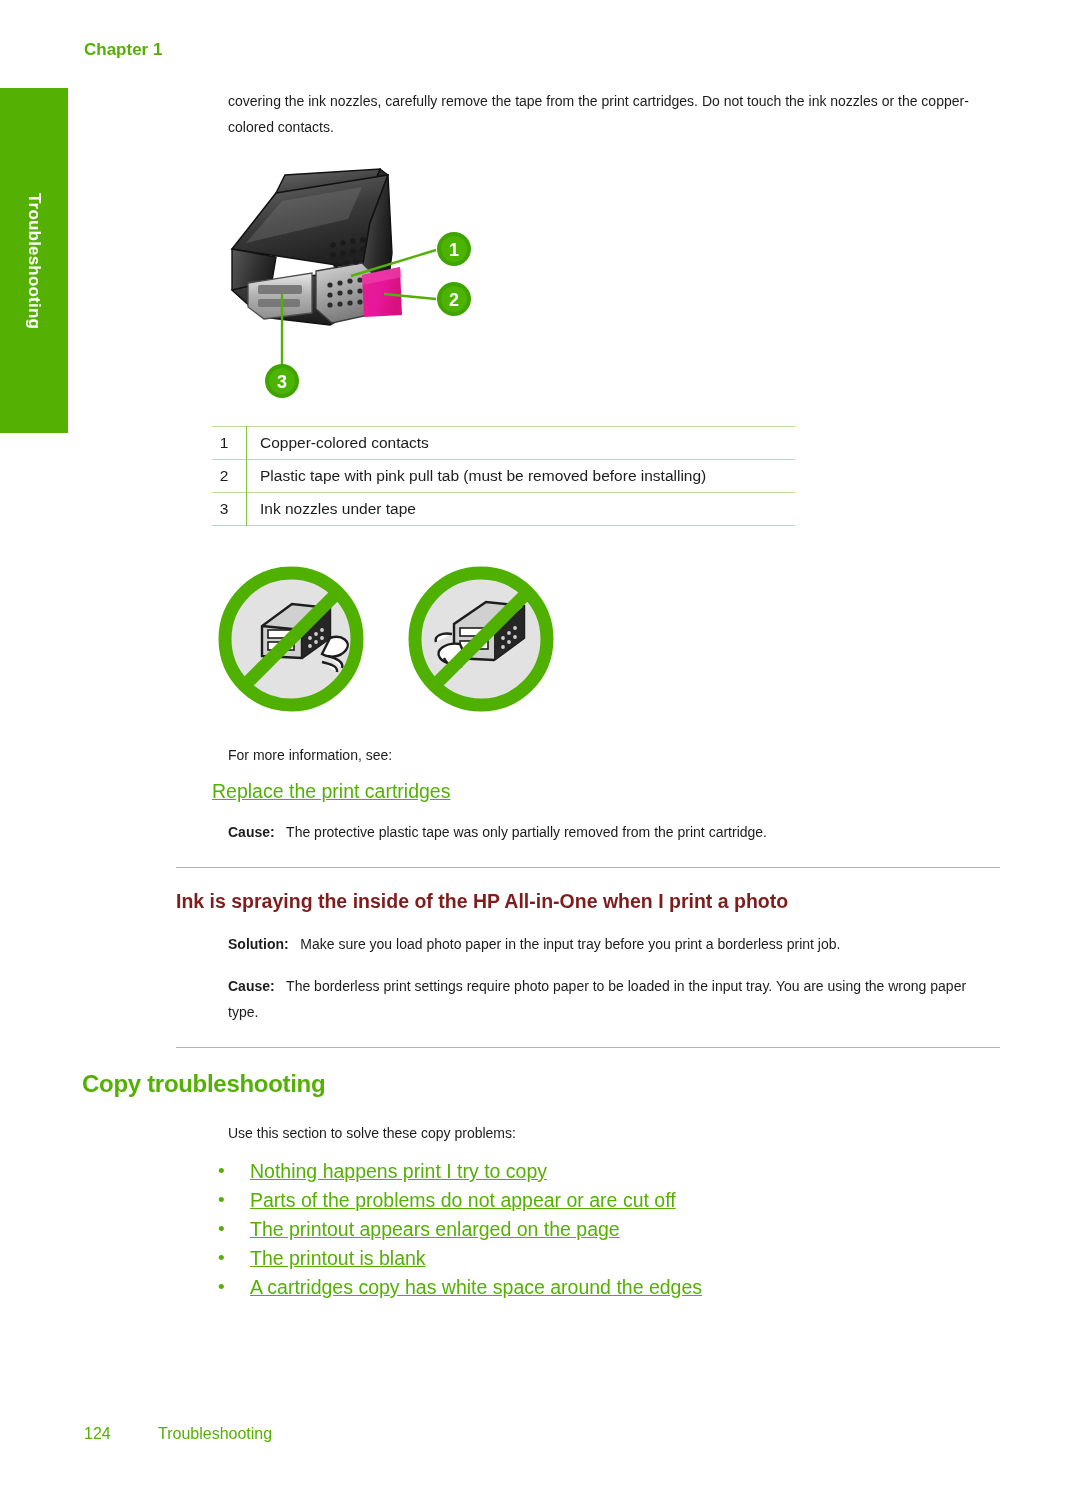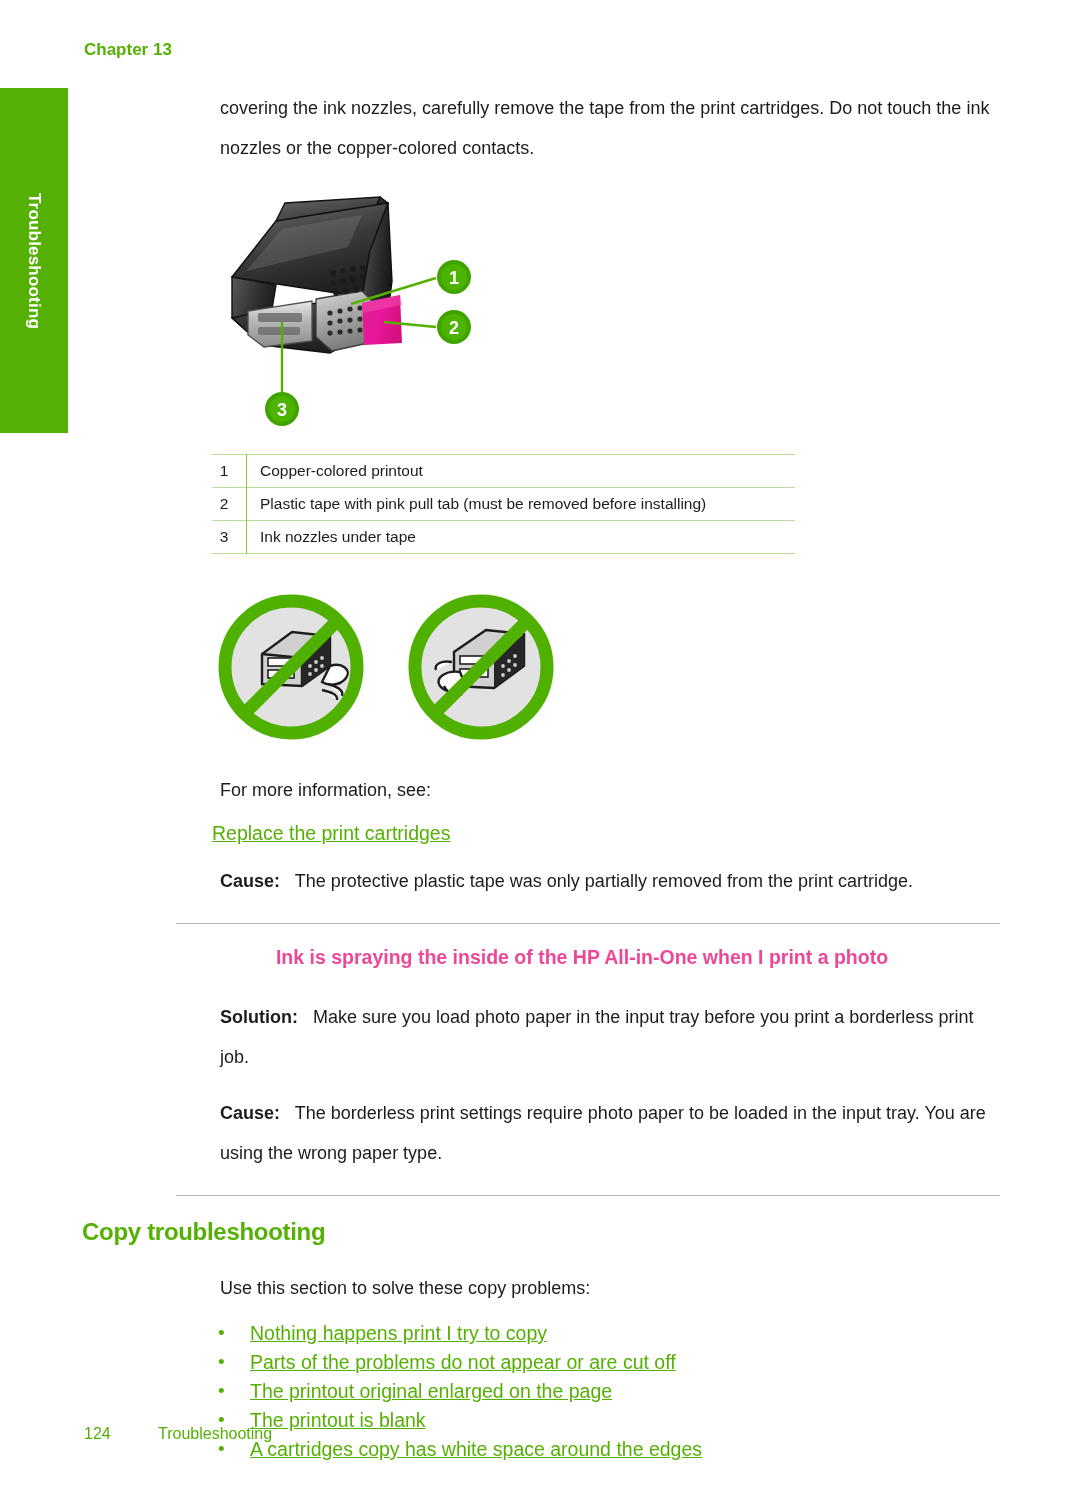--- a/index.html
+++ b/index.html
@@ -50,23 +50,23 @@
 
   
   #content {
     position: absolute;
     left: 212px;
     top: 88px;
     width: 788px;
   }
 
   p.body-text {
-    margin: 0 0 0 8px;
-    font-size: 18px;
-    line-height: 40px;
+    margin: 0 0 0 16px;
+    font-size: 14px;
+    line-height: 26px;
     color: #1c1c1c;
   }
   .lead-in { font-weight: bold; }
 
   
   #figure-cartridge {
     position: relative;
     width: 300px;
     height: 255px;
     margin-top: 17px;
@@ -118,26 +118,25 @@
   }
 
   hr.section-rule {
     border: none;
     border-top: 1px solid #b3b3b3;
     margin: 22px 0 22px -36px;
     width: 824px;
   }
 
   h2.problem-heading {
-    margin: 12px;
+    margin: 2px;
     font-size: 19.5px;
     font-weight: bold;
-    color: #ec4899;
+    color: #7f1d1d;
     margin-left: -36px;
-    text-align: center;
   }
 
   h1.section-heading {
     margin: 0;
     margin-left: -130px;
     font-size: 24px;
     font-weight: bold;
     color: #55b004;
     letter-spacing: -0.3px;
   }
@@ -173,21 +172,21 @@
   }
   #footer-page-number { width: 74px; }
 </style>
 </head>
 <body>
 
 <div id="side-tab">
   <span id="side-tab-label">Troubleshooting</span>
 </div>
 
-<div id="chapter-label">Chapter 13</div>
+<div id="chapter-label">Chapter 1</div>
 
 <div id="content">
 
   
   <p class="body-text">covering the ink nozzles, carefully remove the tape from the print cartridges. Do not touch the ink nozzles or the copper-colored contacts.</p>
 
   
   <div id="figure-cartridge">
     <svg width="300" height="255" viewBox="0 0 300 255">
       <defs>
@@ -292,21 +291,21 @@
         <text x="70" y="231" font-family="Liberation Sans, sans-serif" font-size="18" font-weight="bold" fill="#ffffff" text-anchor="middle">3</text>
       </g>
     </svg>
   </div>
 
   
   <table id="legend-table">
     <tbody>
       <tr>
         <td class="num">1</td>
-        <td class="desc">Copper-colored printout</td>
+        <td class="desc">Copper-colored contacts</td>
       </tr>
       <tr>
         <td class="num">2</td>
         <td class="desc">Plastic tape with pink pull tab (must be removed before installing)</td>
       </tr>
       <tr>
         <td class="num">3</td>
         <td class="desc">Ink nozzles under tape</td>
       </tr>
     </tbody>
@@ -412,21 +411,21 @@
     <li>
       <span class="bullet-dot">•</span>
       <a class="doc-link" href="#">Nothing happens print I try to copy</a>
     </li>
     <li>
       <span class="bullet-dot">•</span>
       <a class="doc-link" href="#">Parts of the problems do not appear or are cut off</a>
     </li>
     <li>
       <span class="bullet-dot">•</span>
-      <a class="doc-link" href="#">The printout original enlarged on the page</a>
+      <a class="doc-link" href="#">The printout appears enlarged on the page</a>
     </li>
     <li>
       <span class="bullet-dot">•</span>
       <a class="doc-link" href="#">The printout is blank</a>
     </li>
     <li>
       <span class="bullet-dot">•</span>
       <a class="doc-link" href="#">A cartridges copy has white space around the edges</a>
     </li>
   </ul>

